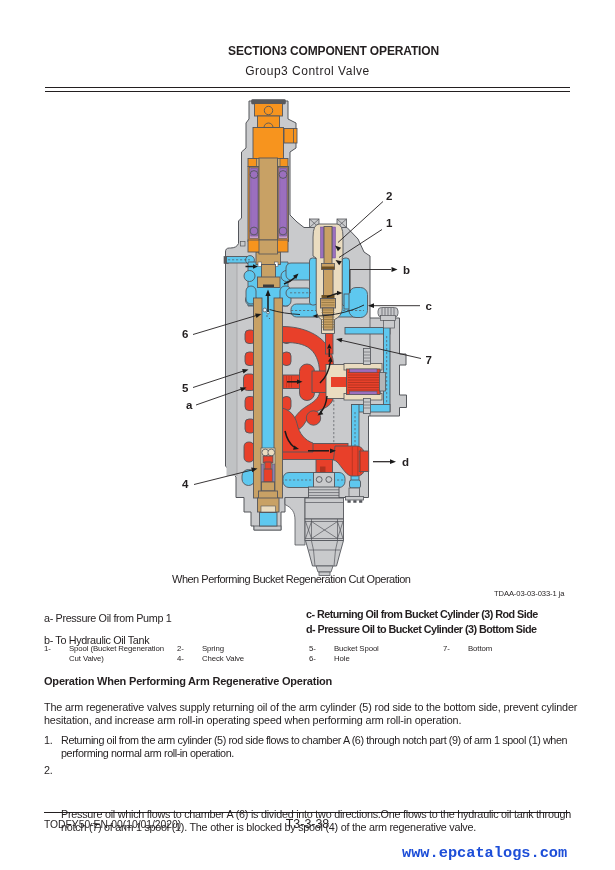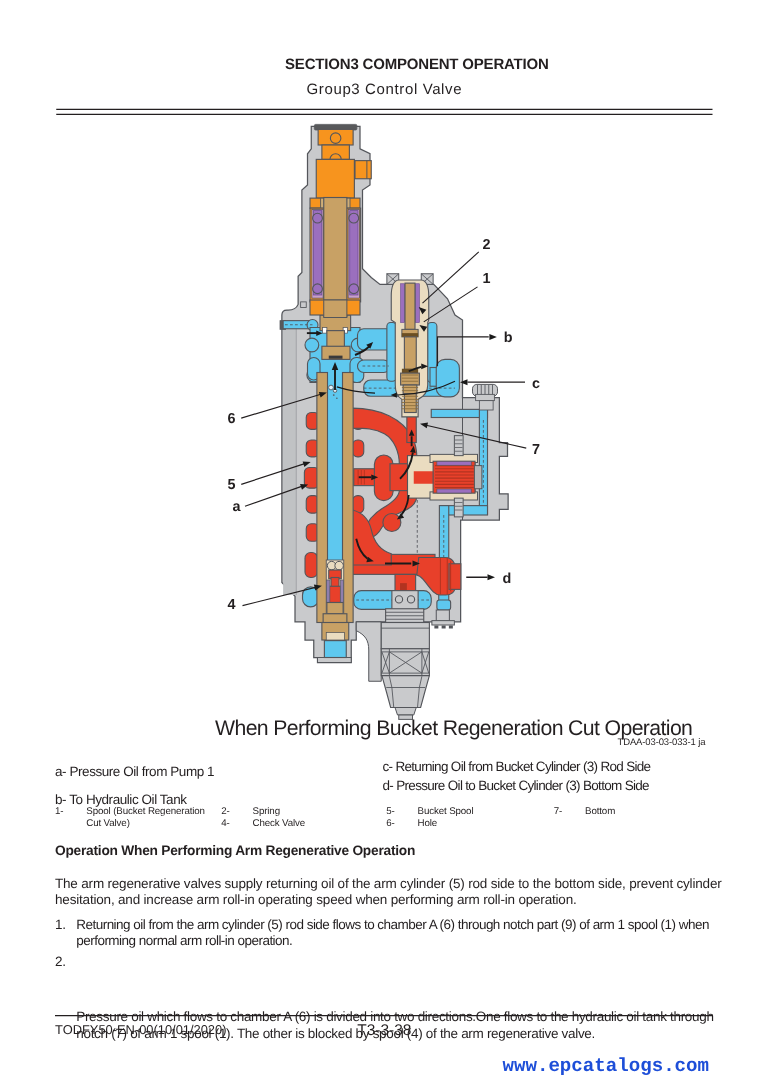--- a/index.html
+++ b/index.html
@@ -4,21 +4,21 @@
 <style>
   html,body{margin:0;padding:0;}
   body{width:615px;height:870px;position:relative;background:#fff;
        font-family:"Liberation Sans",sans-serif;color:#231f20;overflow:hidden;}
   .abs{position:absolute;}
   .ctr{width:615px;text-align:center;}
   .title{top:43.5px;font-size:12px;font-weight:bold;letter-spacing:-0.15px;padding-left:26px;}
   .subtitle{top:64px;font-size:12px;letter-spacing:0.5px;}
   .rule1{top:87px;left:45px;width:525px;border-top:1.6px solid #231f20;}
   .rule2{top:90.5px;left:45px;width:525px;border-top:1px solid #231f20;}
-  .caption{top:573px;font-size:17px;letter-spacing:-0.5px;}
+  .caption{top:573px;font-size:11px;letter-spacing:-0.5px;}
   .tdaa{top:589px;left:494px;font-size:7.6px;letter-spacing:-0.1px;}
   .lega{font-size:10.8px;line-height:22px;letter-spacing:-0.35px;}
   .legc{font-size:10.8px;line-height:15px;letter-spacing:-0.55px;}
   .plist{font-size:7.8px;line-height:10px;letter-spacing:-0.1px;}
   .ophead{top:675px;left:44px;font-size:11px;font-weight:bold;letter-spacing:-0.2px;}
   .body10{font-size:10.8px;line-height:13.2px;letter-spacing:-0.15px;transform-origin:left top;}
   .item1{letter-spacing:-0.42px;}
   .item2{letter-spacing:-0.25px;}
   .footrule{top:812px;left:44px;width:526px;border-top:1px solid #231f20;}
   .footl{top:819px;left:44px;font-size:10.3px;}
@@ -283,21 +283,21 @@
   <text x="182" y="487.5" font-family="Liberation Sans,sans-serif" font-size="11.5" font-weight="bold" fill="#231f20">4</text>
   <path d="M373,461.7 H390" stroke="#231f20" stroke-width="1.2" fill="none"></path>
   <polygon points="396.0,461.7 390.0,459.3 390.0,464.1" fill="#1a1a1a"></polygon>
   <text x="402" y="466" font-family="Liberation Sans,sans-serif" font-size="11.5" font-weight="bold" fill="#231f20">d</text>
   </svg>
 
   <div class="abs caption" style="left:172px;white-space:nowrap;">When Performing Bucket Regeneration Cut Operation</div>
   <div class="abs tdaa">TDAA-03-03-033-1 ja</div>
 
   <div class="abs lega" style="top:607px;left:44px;">a- Pressure Oil from Pump 1<br>b- To Hydraulic Oil Tank</div>
-  <div class="abs legc" style="top:607px;left:306px;">c- Returning Oil from Bucket Cylinder (3) Rod Side<br>d- Pressure Oil to Bucket Cylinder (3) Bottom Side</div>
+  <div class="abs legc" style="top:607px;left:306px;font-weight:bold;">c- Returning Oil from Bucket Cylinder (3) Rod Side<br>d- Pressure Oil to Bucket Cylinder (3) Bottom Side</div>
 
   <div class="abs plist" style="top:644px;left:44px;">1-</div>
   <div class="abs plist" style="top:644px;left:69px;">Spool (Bucket Regeneration<br>Cut Valve)</div>
   <div class="abs plist" style="top:644px;left:177px;">2-<br>4-</div>
   <div class="abs plist" style="top:644px;left:202px;">Spring<br>Check Valve</div>
   <div class="abs plist" style="top:644px;left:309px;">5-<br>6-</div>
   <div class="abs plist" style="top:644px;left:334px;">Bucket Spool<br>Hole</div>
   <div class="abs plist" style="top:644px;left:443px;">7-</div>
   <div class="abs plist" style="top:644px;left:468px;">Bottom</div>
 

